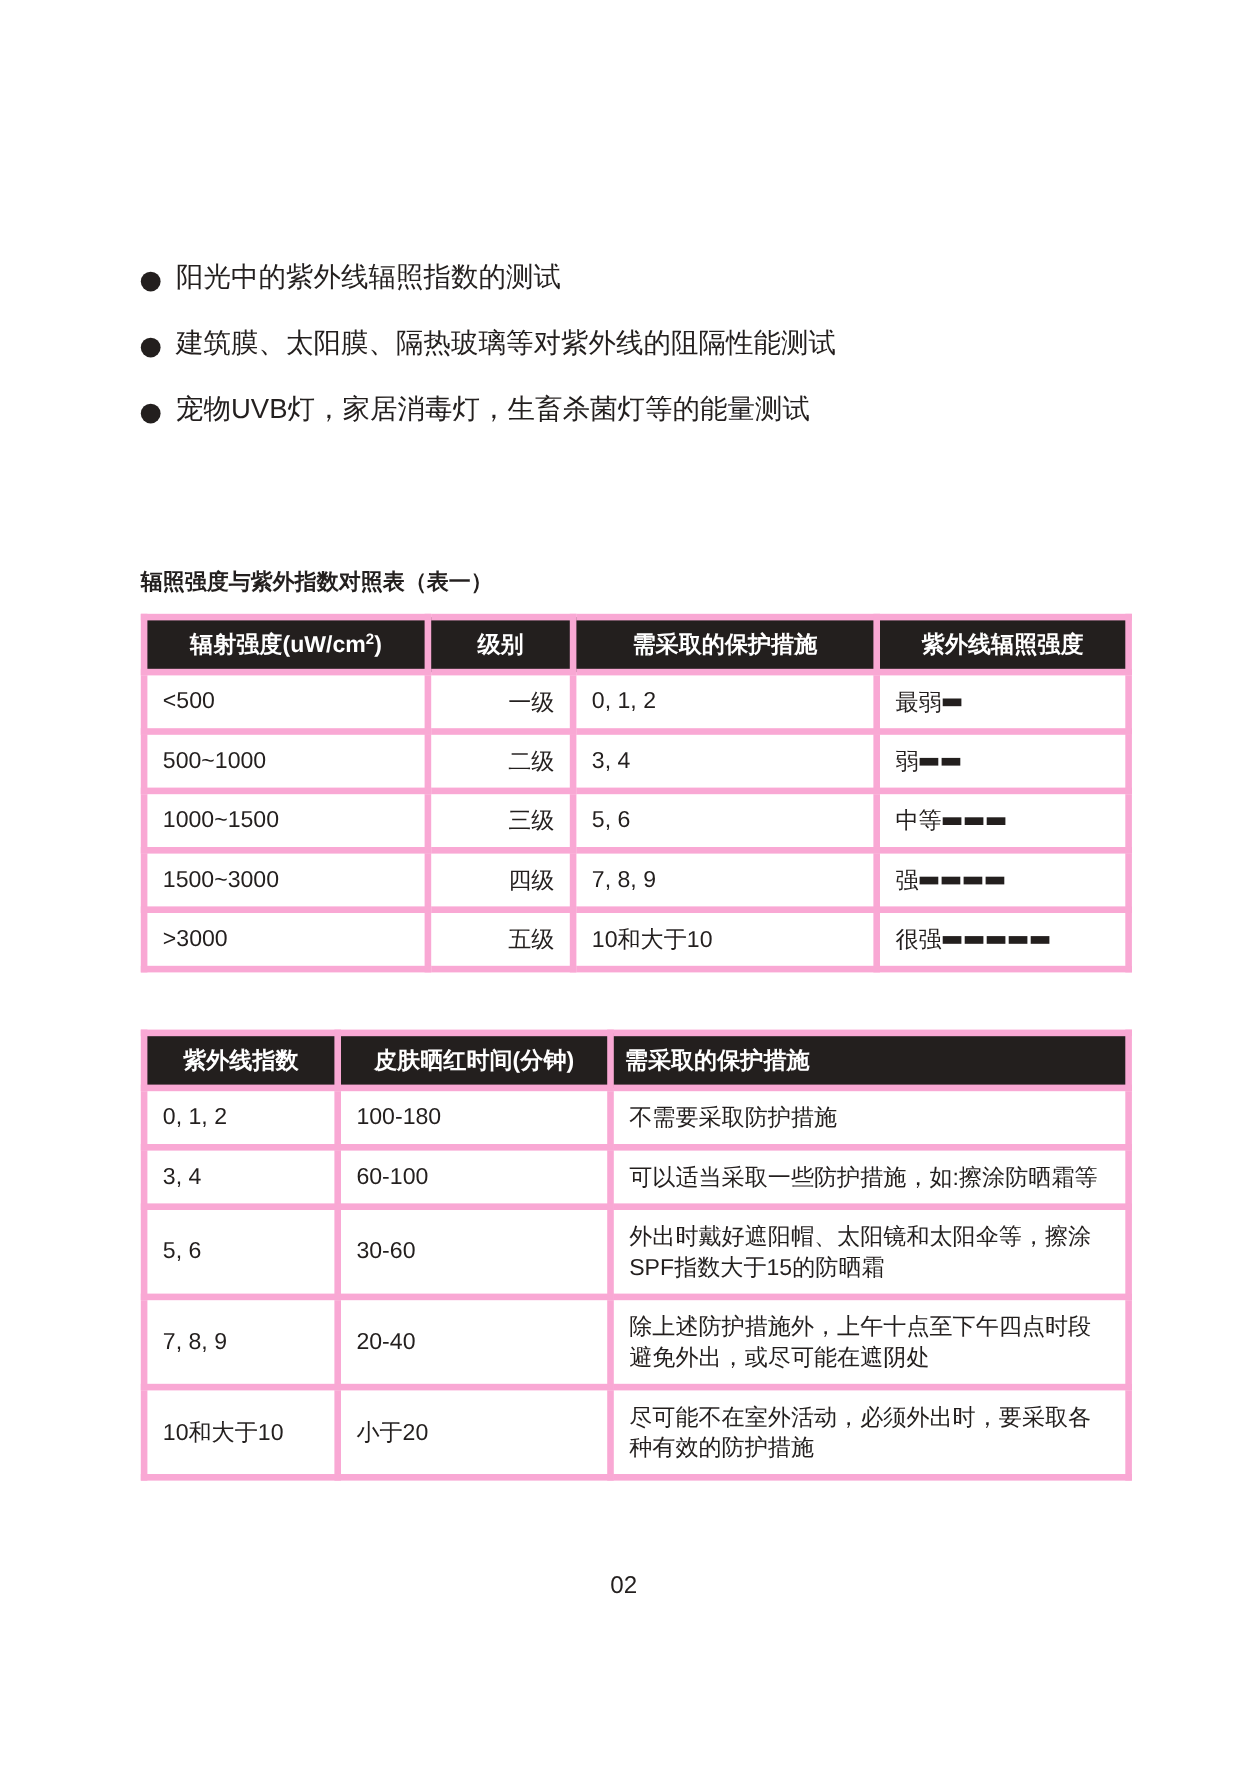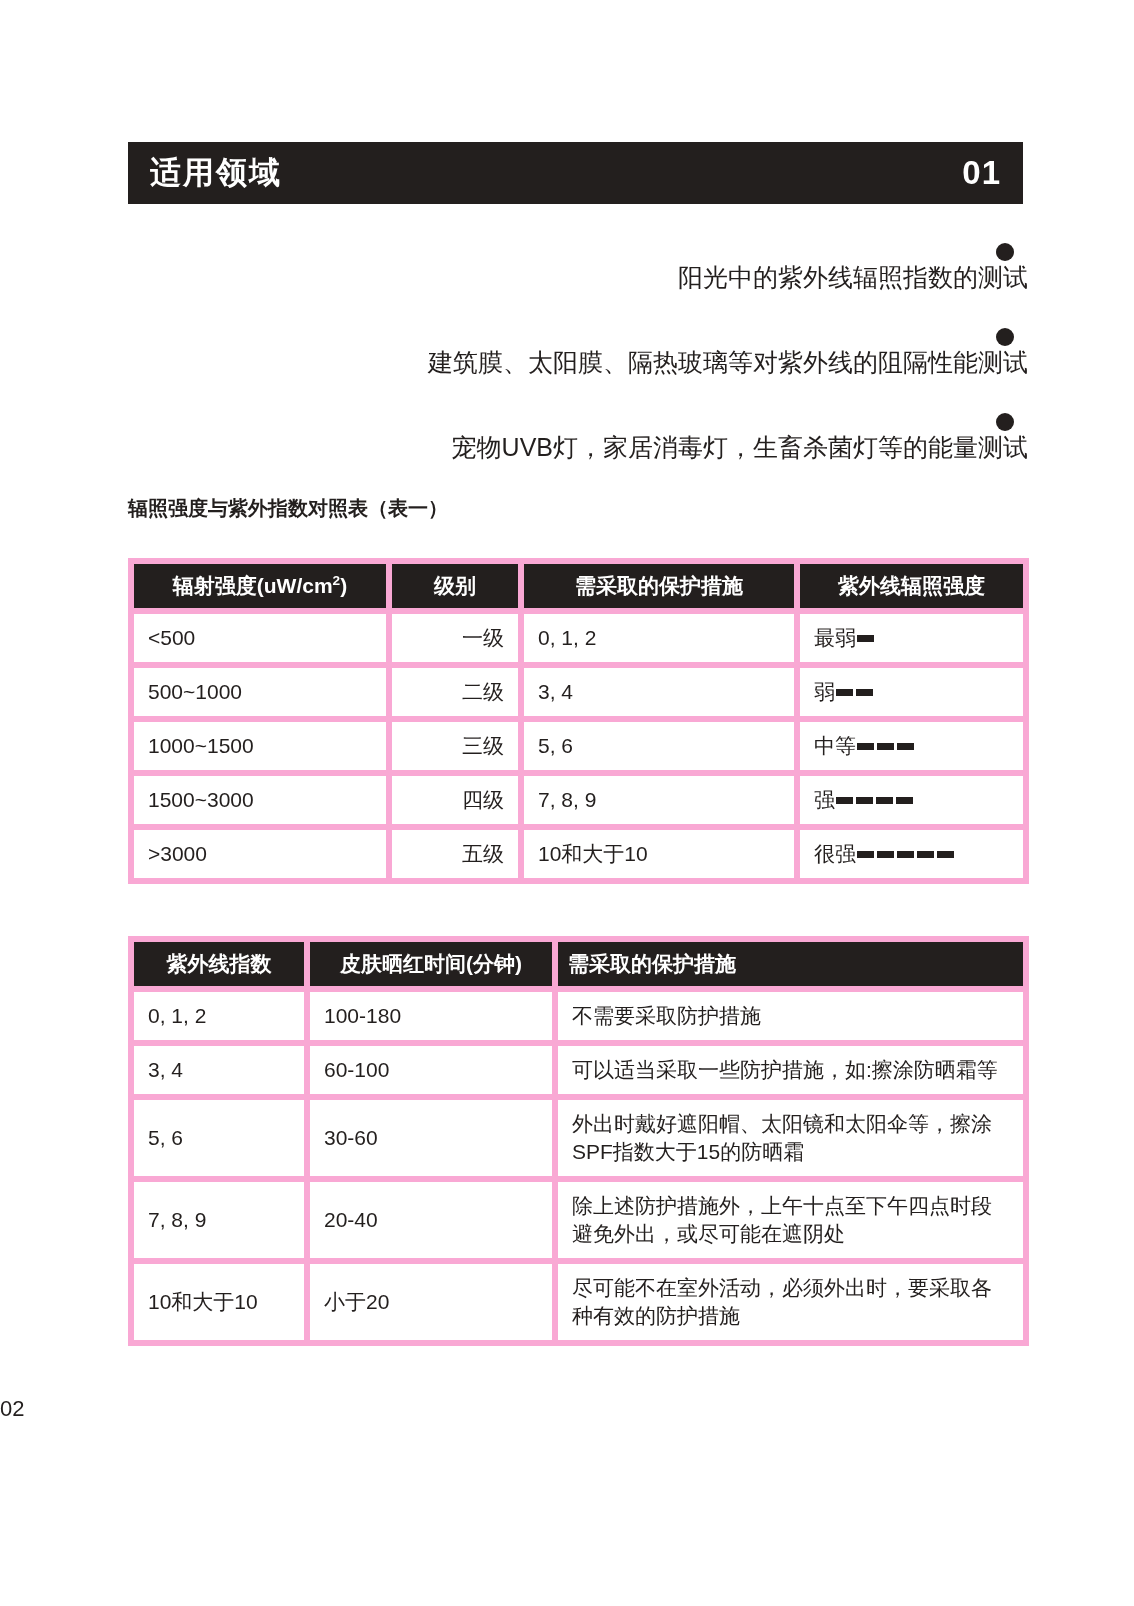--- a/index.html
+++ b/index.html
@@ -50,23 +50,22 @@
 
   
   .bullets {
     position: absolute;
     left: 128px;
     top: 236px;
     width: 900px;
   }
   .bullet-row {
     display: flex;
-    align-items: flex-end;
+    align-items: center;
     margin-bottom: 28px;
-    flex-direction: column;
   }
   .bullet-dot {
     width: 18px;
     height: 18px;
     border-radius: 50%;
     background: #231f1e;
     margin-top: 7px;
     margin-right: 14px;
     flex: none;
   }
@@ -77,21 +76,21 @@
   }
 
   
   .caption {
     position: absolute;
     font-size: 20px;
     font-weight: bold;
     color: #231f1e;
     left: 128px;
   }
-  #caption1 { top: 495px; }
+  #caption1 { top: 515px; }
   #caption2 { top: 915px; margin-top: 31px; }
 
   
   table {
     position: absolute;
     border-collapse: collapse;
     left: 128px;
     width: 895px;
     table-layout: fixed;
   }
@@ -136,35 +135,31 @@
     width: 17px;
     height: 7px;
     background: #231f1e;
   }
   sup { font-size: 0.65em; vertical-align: super; }
 
   .page-number {
     position: absolute;
     left: 0;
     width: 1134px;
-    top: 1396px;
-    text-align: left;
+    top: 1428px;
+    text-align: center;
     font-size: 22px;
     color: #231f1e;
   }
 </style>
 </head>
 <body>
 
 <div class="page">
 
-  <div class="header-bar">
-    <span class="header-title">适用领域</span>
-    <span class="header-num">01</span>
-  </div>
 
   <div class="bullets">
     <div class="bullet-row">
       <span class="bullet-dot"></span>
       <span class="bullet-text">阳光中的紫外线辐照指数的测试</span>
     </div>
     <div class="bullet-row">
       <span class="bullet-dot"></span>
       <span class="bullet-text">建筑膜、太阳膜、隔热玻璃等对紫外线的阻隔性能测试</span>
     </div>

